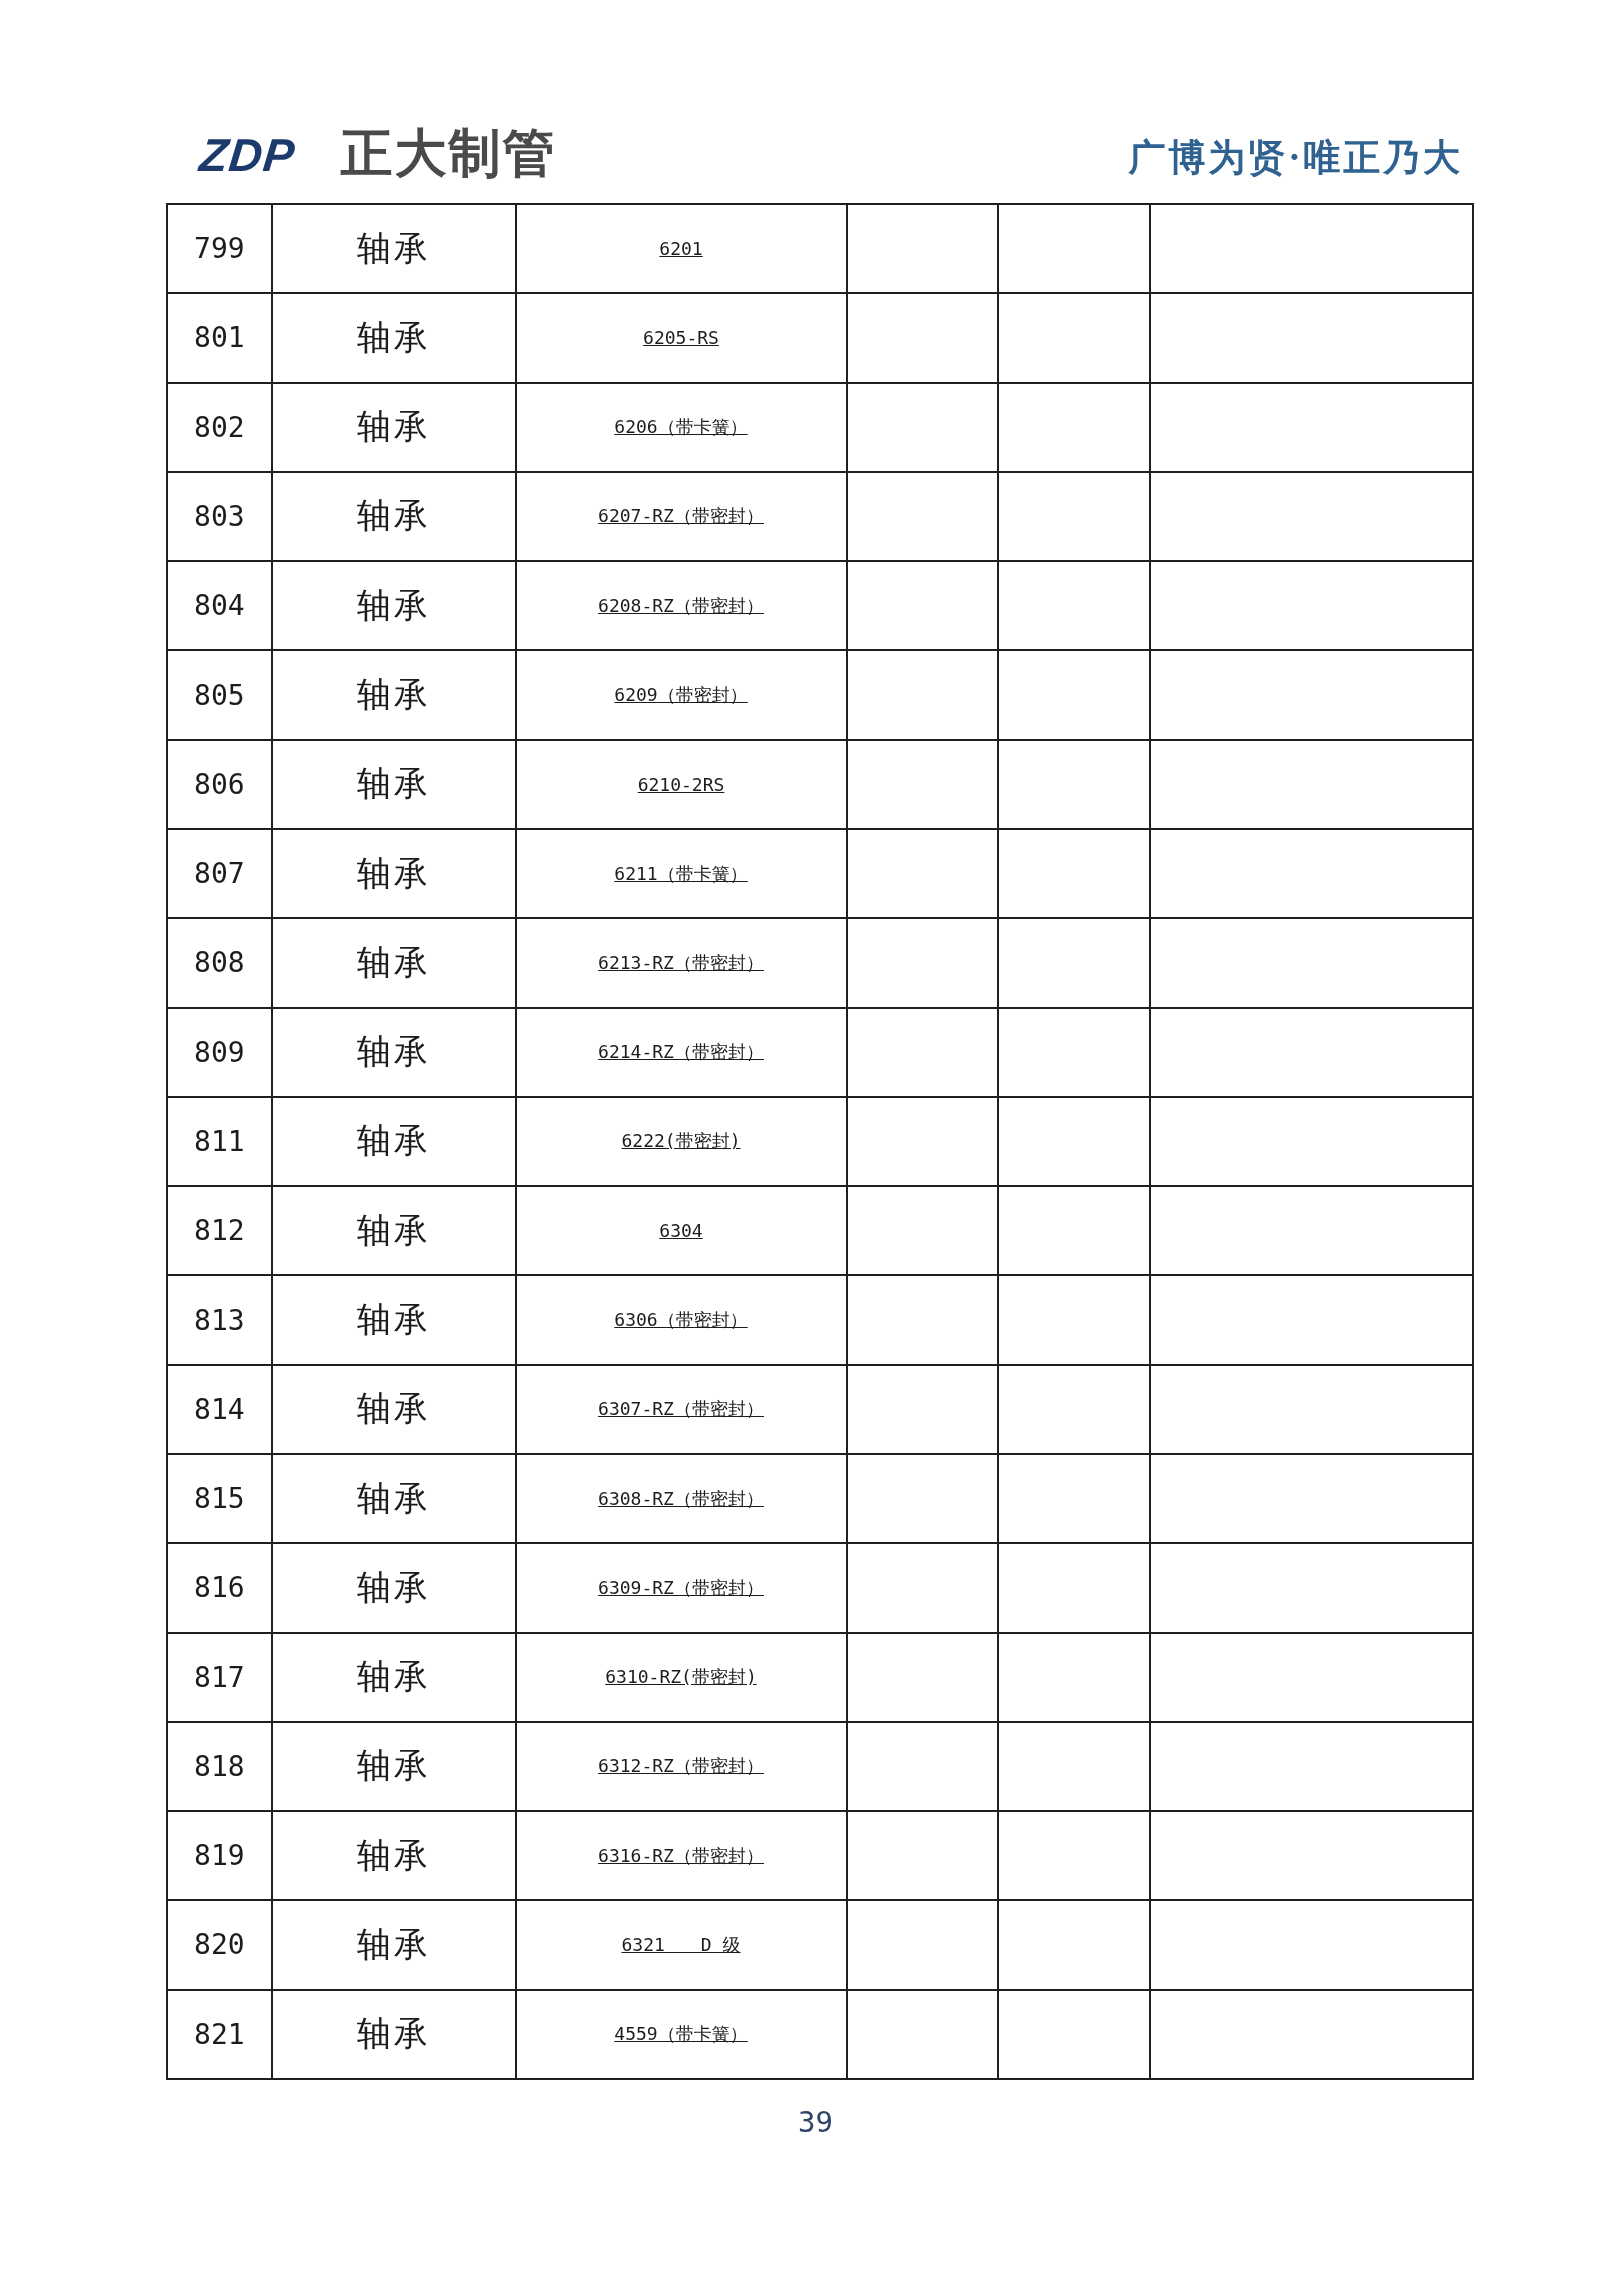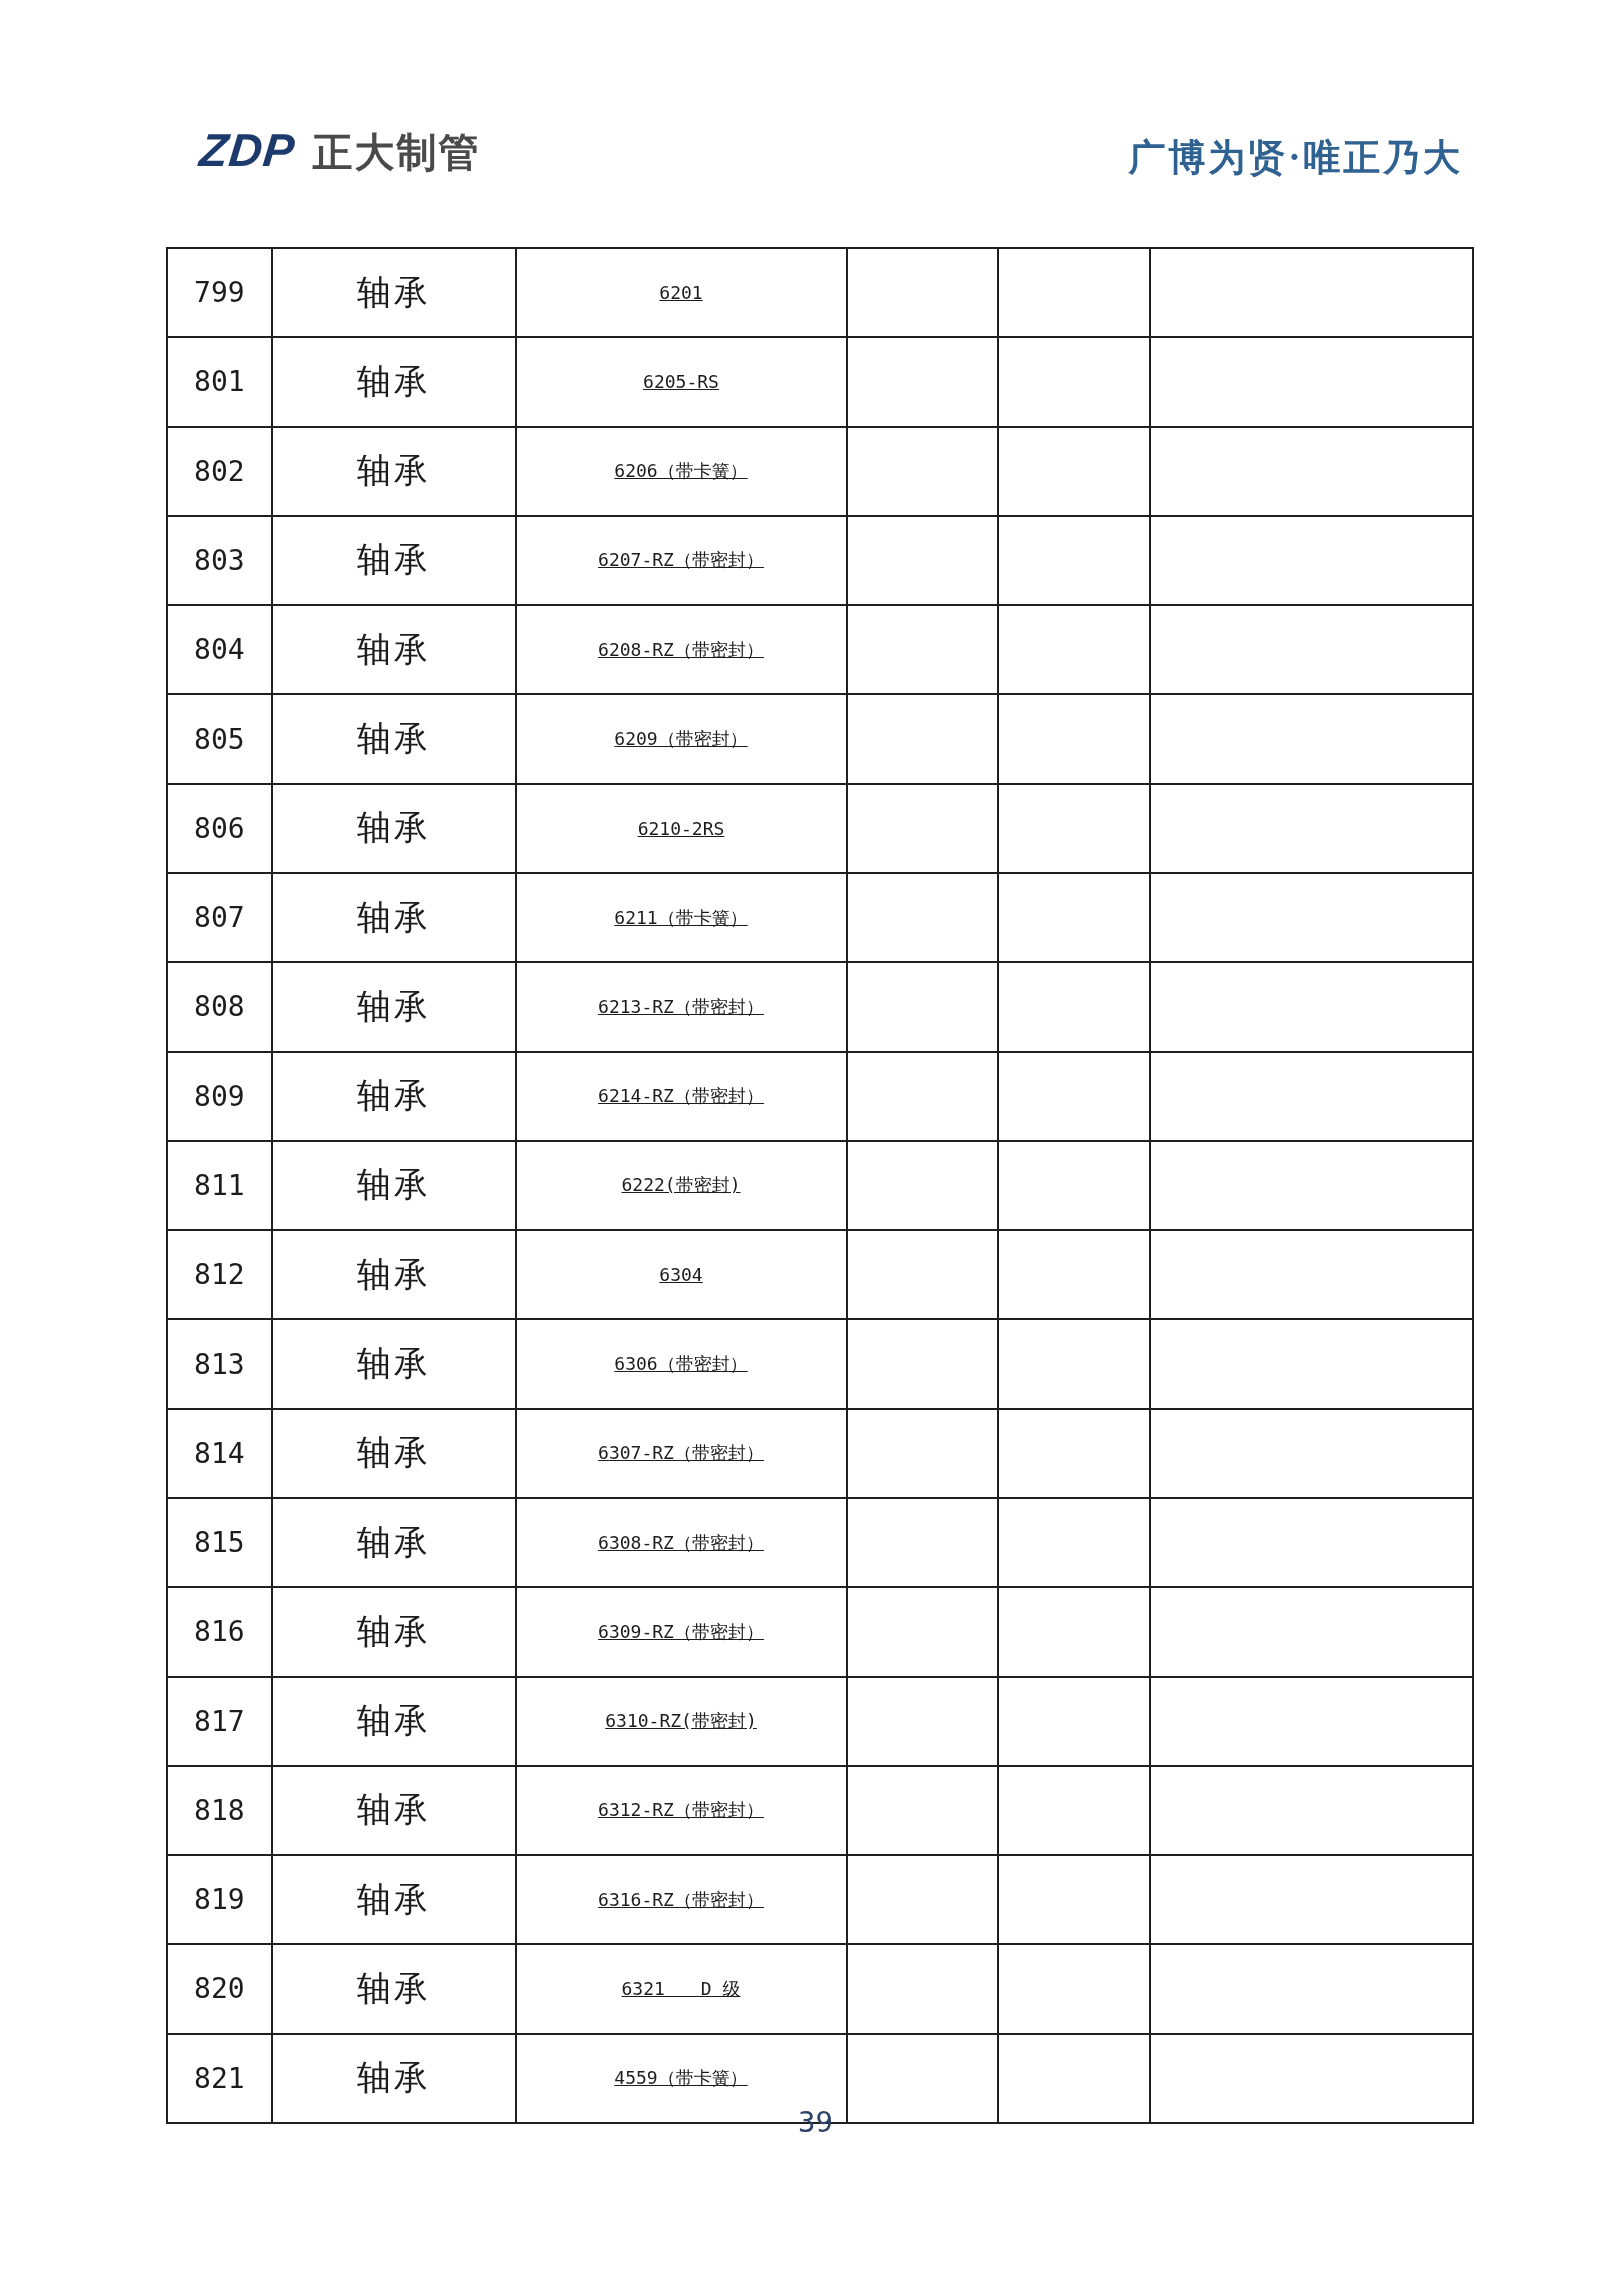--- a/index.html
+++ b/index.html
@@ -36,26 +36,27 @@
     font-family: "Liberation Sans", "DejaVu Sans", sans-serif;
     font-style: italic;
     font-weight: 900;
     font-size: 46px;
     letter-spacing: 1px;
     color: var(--logo-navy);
     transform: skewX(-6deg);
     line-height: 1;
   }
   .logo-company {
-    font-family: Liberation Serif, serif;
+    font-family: Liberation Sans, sans-serif;
     font-weight: 700;
-    font-size: 40px;
+    font-size: 52px;
     letter-spacing: 2px;
     color: var(--company-gray);
     line-height: 1;
+    margin-left: 28px;
   }
   .header-motto {
     position: absolute;
     top: 139px;
     right: 156px;
     font-family: "Liberation Serif", "DejaVu Serif", serif;
     font-weight: 600;
     font-size: 37px;
     letter-spacing: 2.9px;
     color: var(--motto-blue);
@@ -66,21 +67,20 @@
   
   .parts-table {
     position: absolute;
     left: 166px;
     top: 203px;
     width: 1308px;
     height: 1877px;
     border-collapse: collapse;
     table-layout: fixed;
     border: 2.9px solid var(--table-border);
-    margin-top: 44px;
   }
   .parts-table td {
     border: 2px solid var(--table-border);
     text-align: center;
     vertical-align: middle;
     font-size: 27.4px;
     color: var(--cell-text);
     white-space: nowrap;
     overflow: hidden;
     padding: 0 3.9px;

